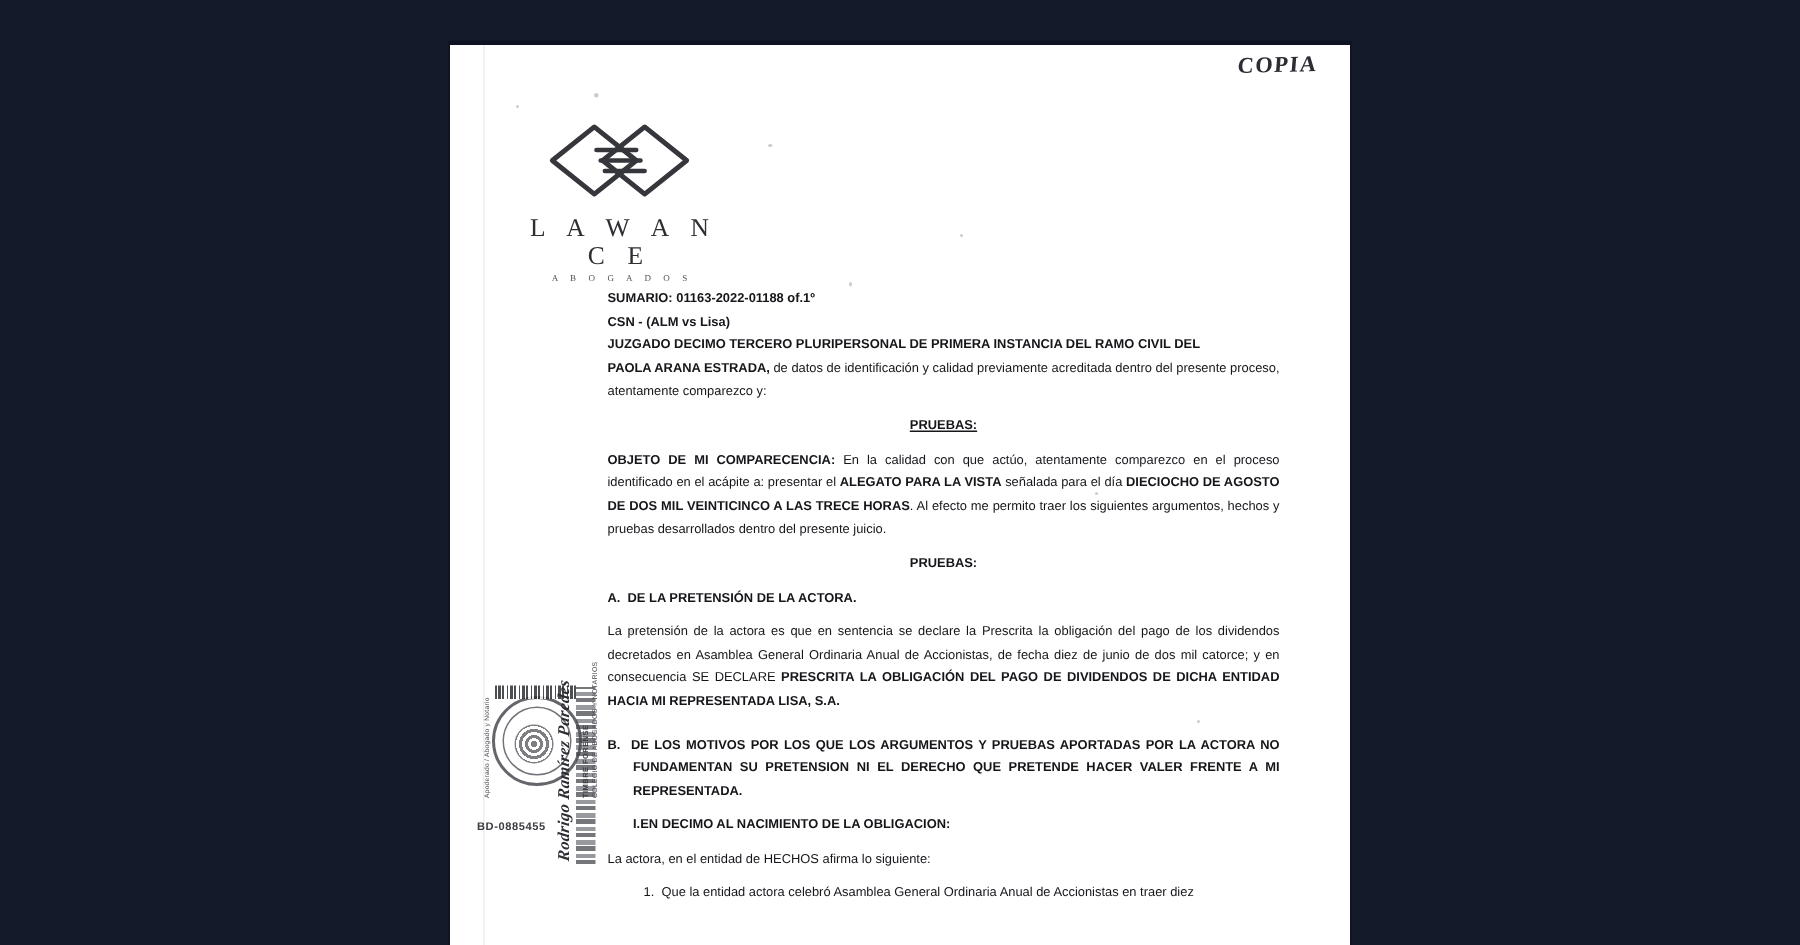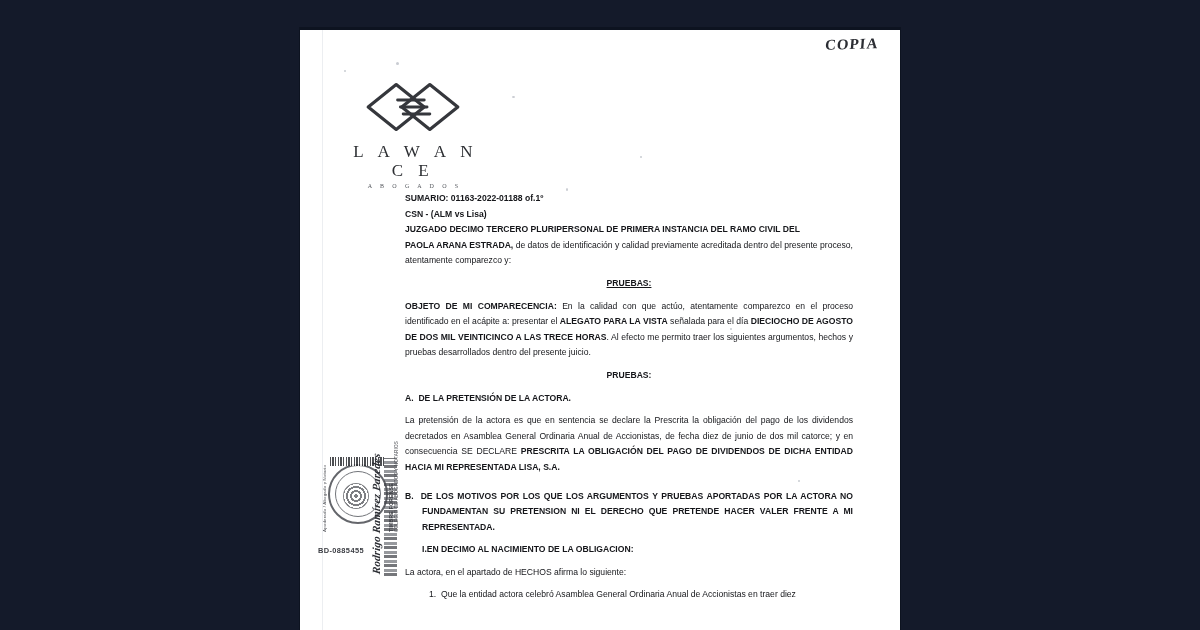--- a/index.html
+++ b/index.html
@@ -333,21 +333,21 @@
       <div class="gap-m"></div>
 
       <p class="ln hang-a just"><span>B.</span>&nbsp; <span>DE LOS MOTIVOS POR LOS QUE LOS ARGUMENTOS Y PRUEBAS APORTADAS POR LA ACTORA NO FUNDAMENTAN SU PRETENSION NI EL DERECHO QUE PRETENDE HACER VALER FRENTE A MI REPRESENTADA.</span></p>
 
       <div class="gap-s"></div>
 
       <p class="ln hang-roman"><span>I.</span><span>EN DECIMO AL NACIMIENTO DE LA OBLIGACION:</span></p>
 
       <div class="gap-s"></div>
 
-      <p class="ln">La actora, en el apartado de HECHOS afirma lo siguiente:</p>
+      <p class="ln">La actora, en el entidad de HECHOS afirma lo siguiente:</p>
 
       <div class="gap-s"></div>
 
       <p class="ln hang-num"><span>1.</span>&nbsp; <span>Que la entidad actora celebró Asamblea General Ordinaria Anual de Accionistas en traer diez</span></p>
 
     </div>
   </div>
 </div>
 
 </body></html>

